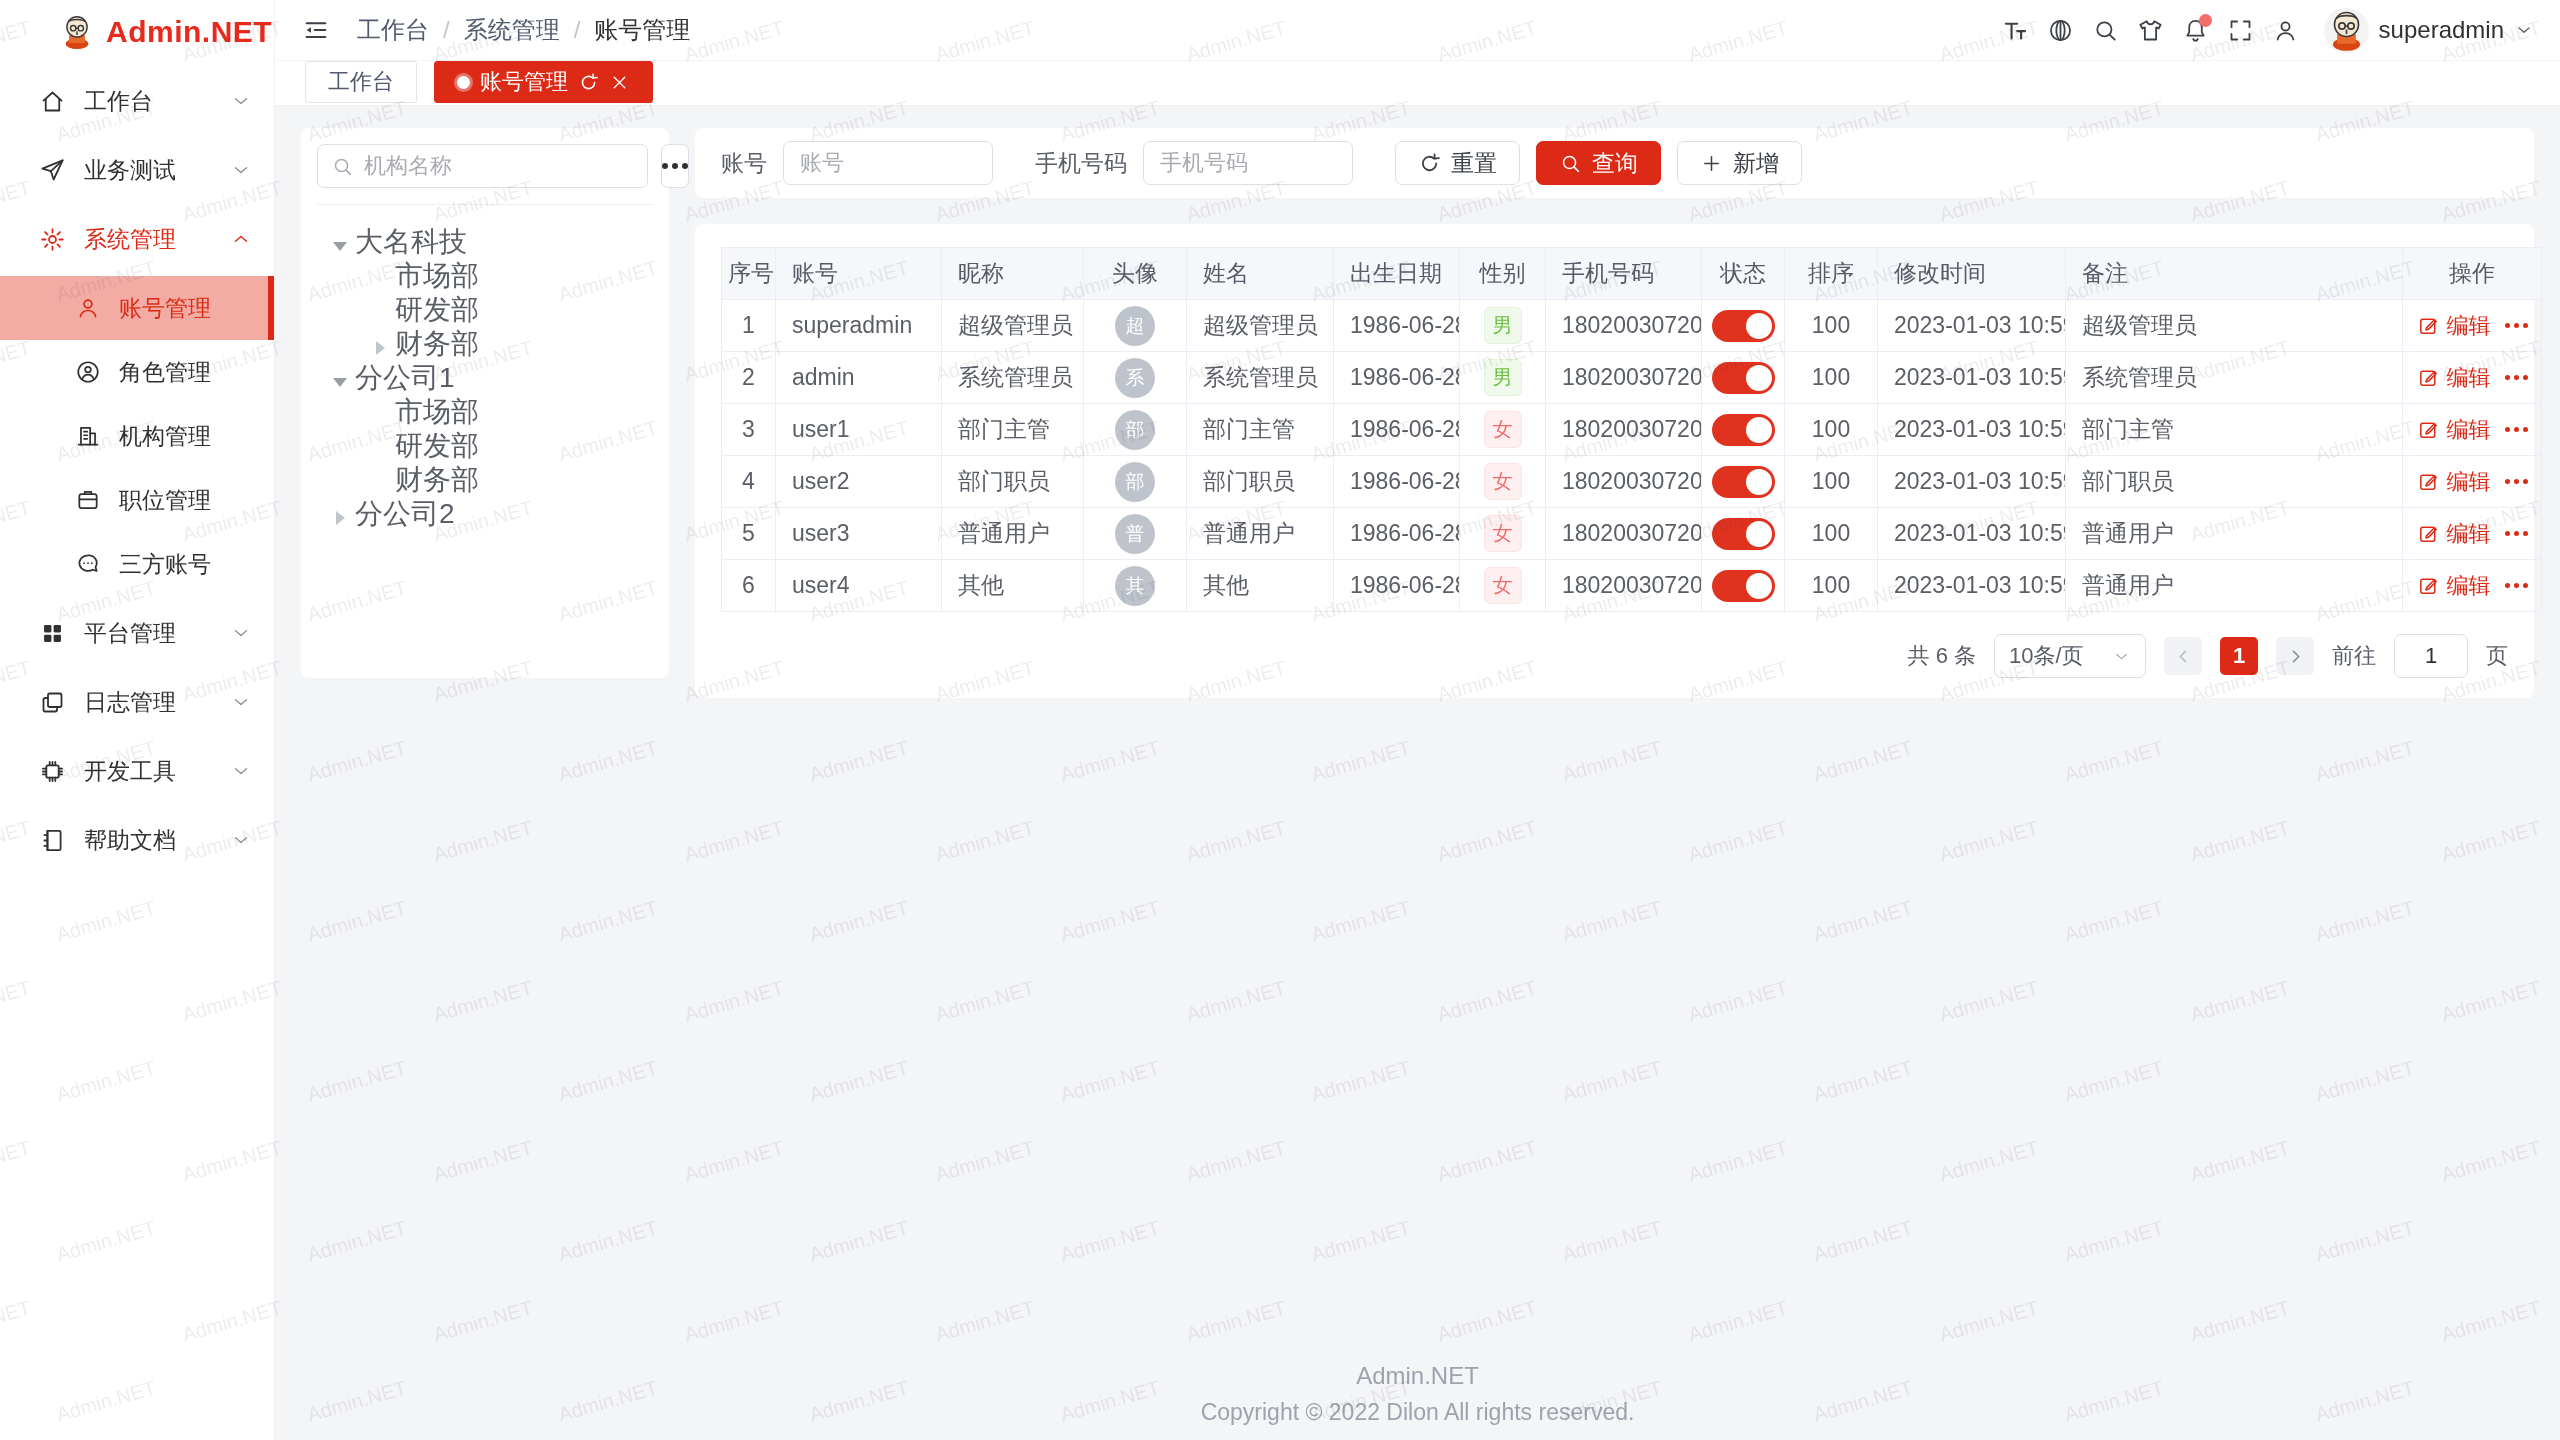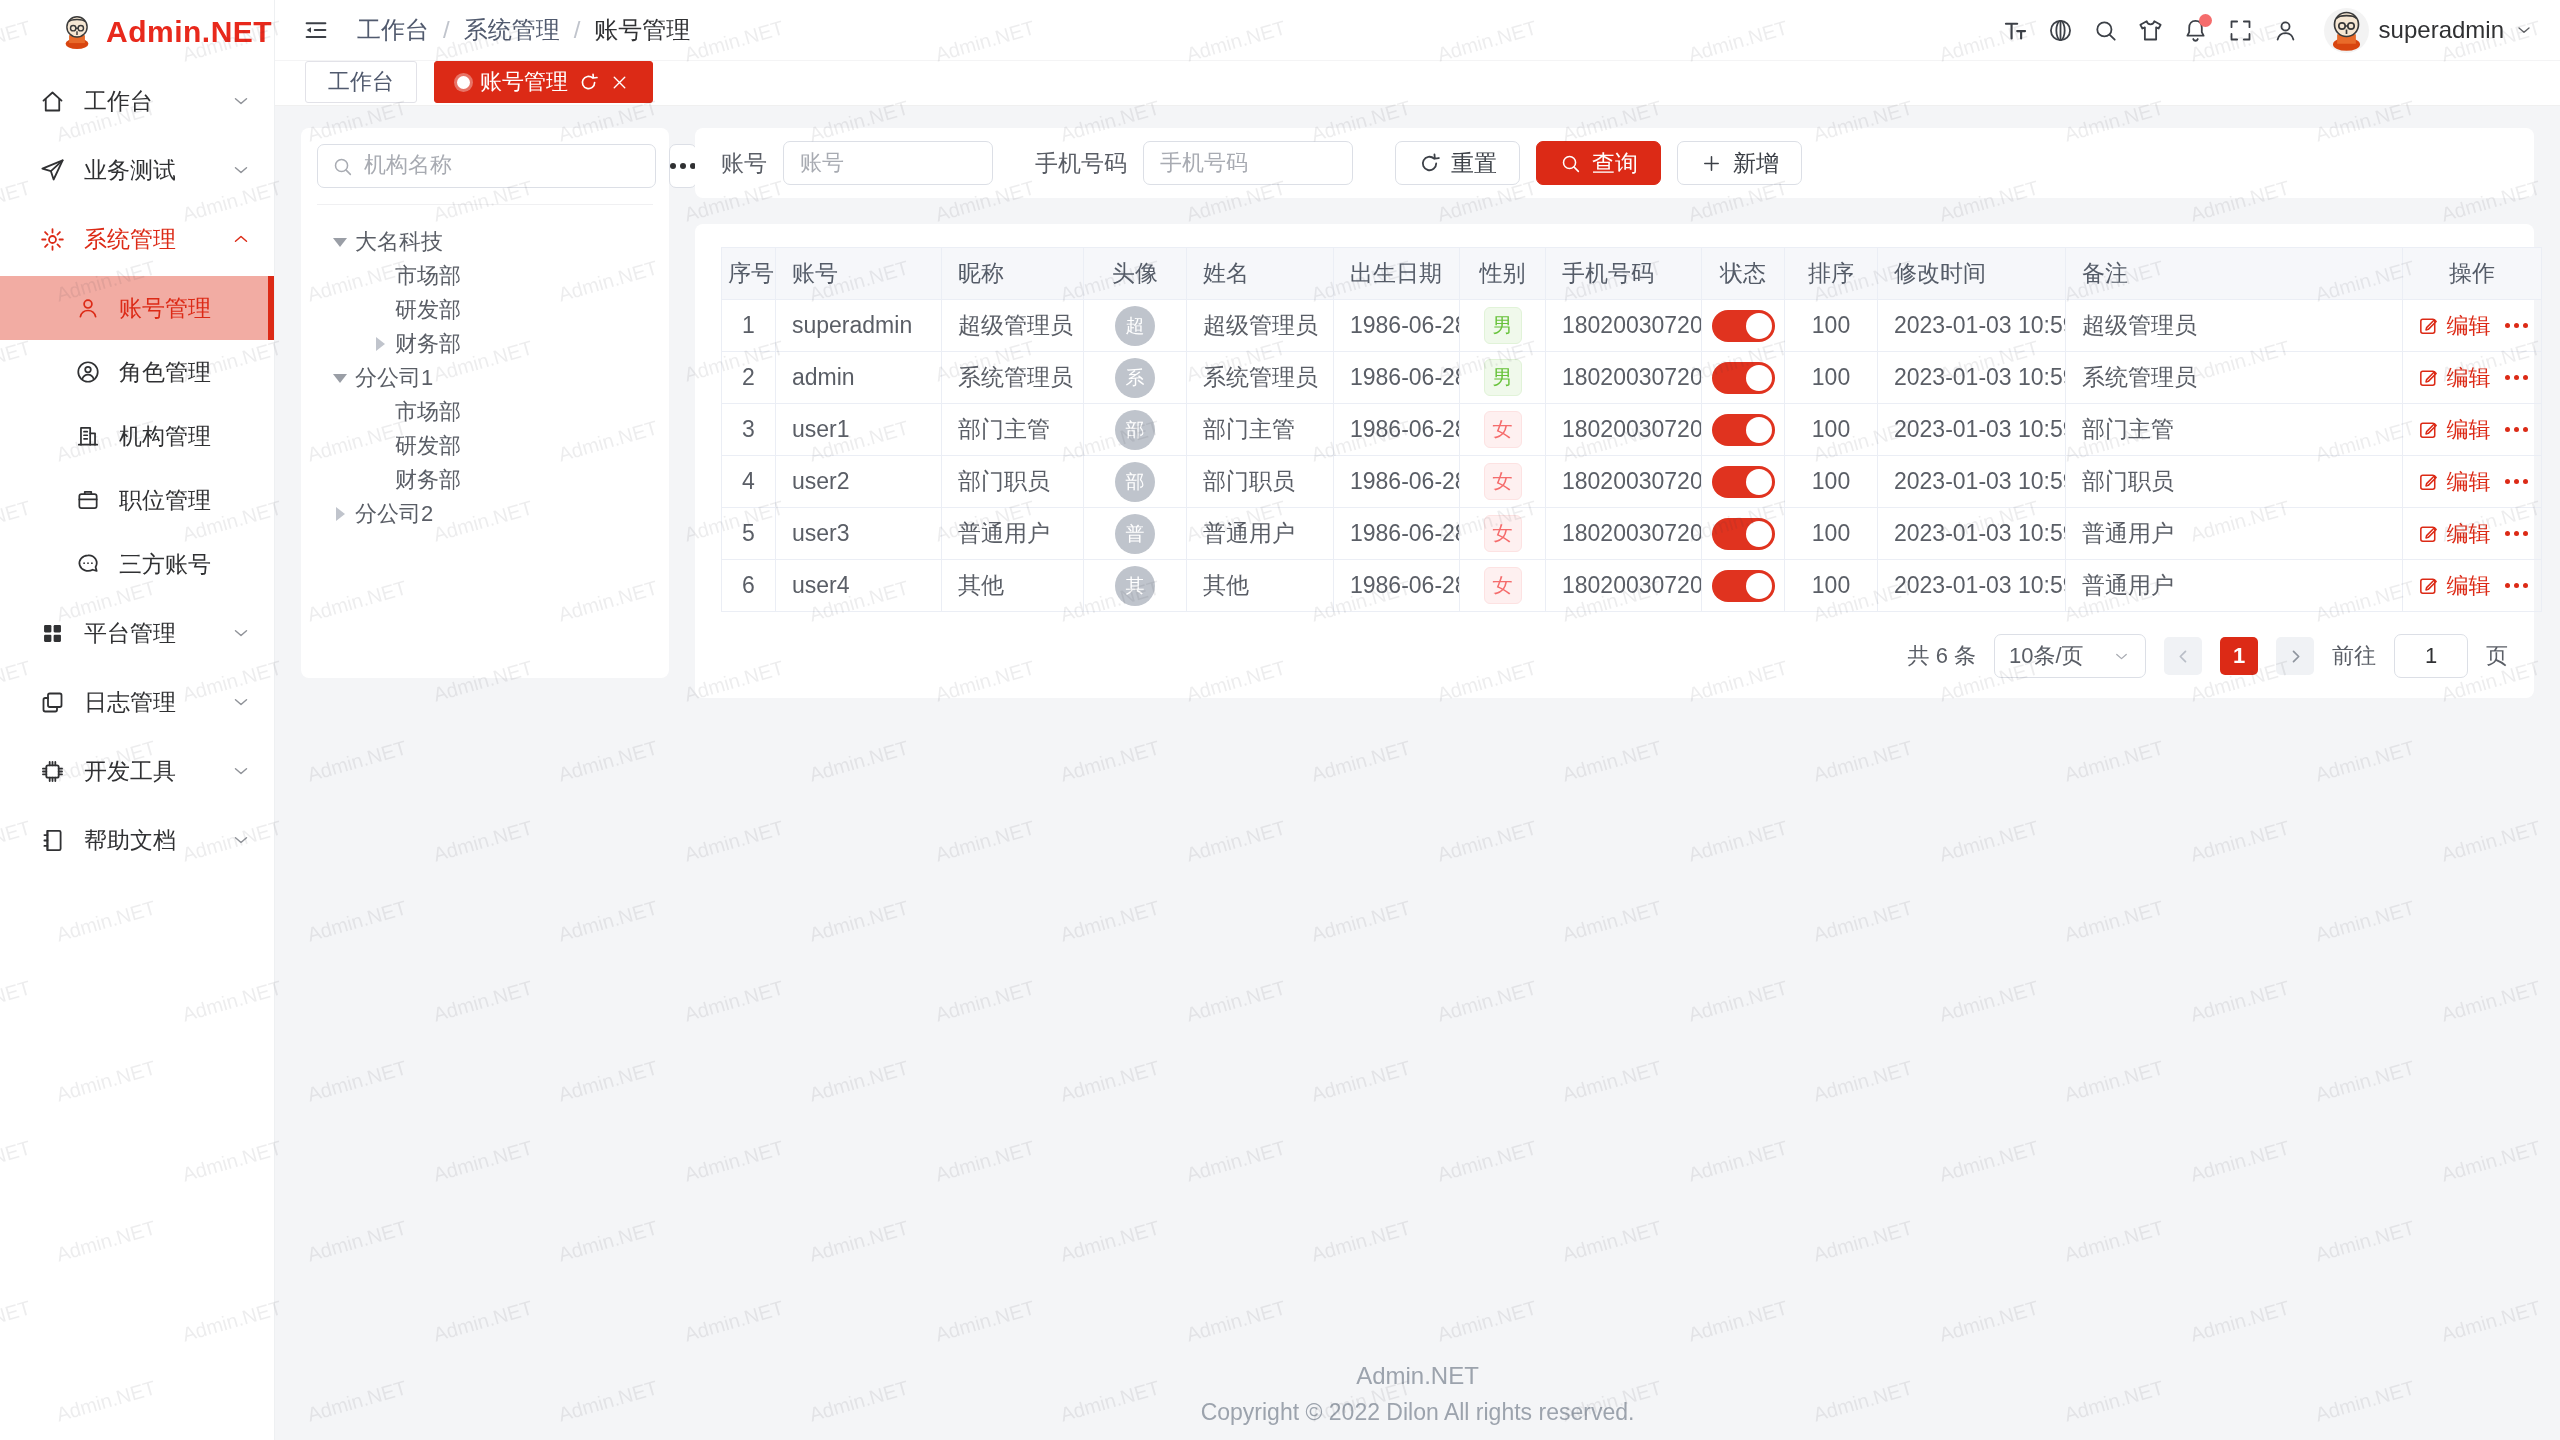--- a/index.html
+++ b/index.html
@@ -51,26 +51,26 @@
   .tab-dot { width: 13px; height: 13px; border-radius:50%; background:#fff; box-shadow: 0 0 0 3px rgba(255,255,255,.35); }
   .tab-ico { width: 21px; height: 21px; cursor:pointer; }
 
   
   .content { flex:1; background:#f4f5f7; padding: 22px 26px; display:flex; gap: 26px; position:relative; overflow:hidden; }
 
   .tree-card { width: 368px; min-width: 368px; height: 550px; background:#fff; border-radius: 8px; padding: 16px; }
   .tree-head { display:flex; gap: 13px; align-items:center; padding-bottom: 16px; border-bottom: 1px solid #f0f0f2; }
   .tree-search { flex:1; height: 44px; border:1px solid #dcdfe6; border-radius: 7px; display:flex; align-items:center; padding: 0 13px; gap: 10px; background:#fff; }
   .tree-search svg { width: 23px; height: 23px; color:#a8abb2; flex:none; }
-  .tree-search input { border:none; outline:none; flex:1; min-width:0; font-size: 22px; font-family: Liberation Mono, monospace; color:#737373; }
+  .tree-search input { border:none; outline:none; flex:1; min-width:0; font-size: 22px; font-family: Liberation Serif, serif; color:#737373; }
   .tree-search input::placeholder { color:#a8abb2; }
   .tree-more { width: 50px; height: 44px; border:1px solid #dcdfe6; border-radius: 7px; display:flex; align-items:center; justify-content:center; gap: 4px; cursor:pointer; background:#fff; }
   .tree-more i { width: 6px; height: 6px; border-radius:50%; background:#303133; }
   .tree-body { padding-top: 22px; }
-  .tree-node { height: 34px; display:flex; align-items:flex-start; font-size: 22px; color:#5a5e66; cursor:pointer; }
+  .tree-node { height: 34px; display:flex; align-items:flex-end; font-size: 28px; color:#5a5e66; cursor:pointer; }
   .tree-node .caret { width: 30px; height: 30px; display:flex; align-items:center; justify-content:center; flex:none; }
   .tree-node.lvl-0 { padding-left: 8px; }
   .tree-node.lvl-1 { padding-left: 48px; }
   .tree-node.caret-open .caret::before { content:""; border: 7px solid transparent; border-top: 9px solid #9a9ea6; margin-top: 8px; }
   .tree-node.caret-closed .caret::before { content:""; border: 7px solid transparent; border-left: 9px solid #c0c4cc; margin-left: 8px; }
 
   .right-col { flex:1; display:flex; flex-direction:column; gap: 26px; min-width:0; }
 
   .query-card { height: 70px; background:#fff; border-radius: 8px; display:flex; align-items:center; padding: 0 26px; }
   .q-label { font-size: 23px; color:#5a5e66; margin-right: 16px; }

